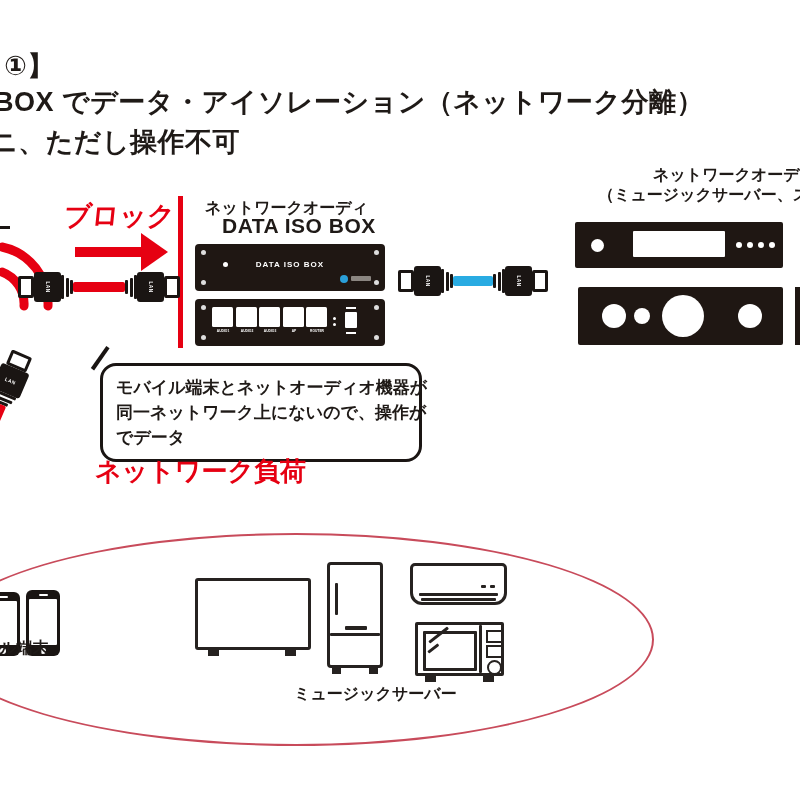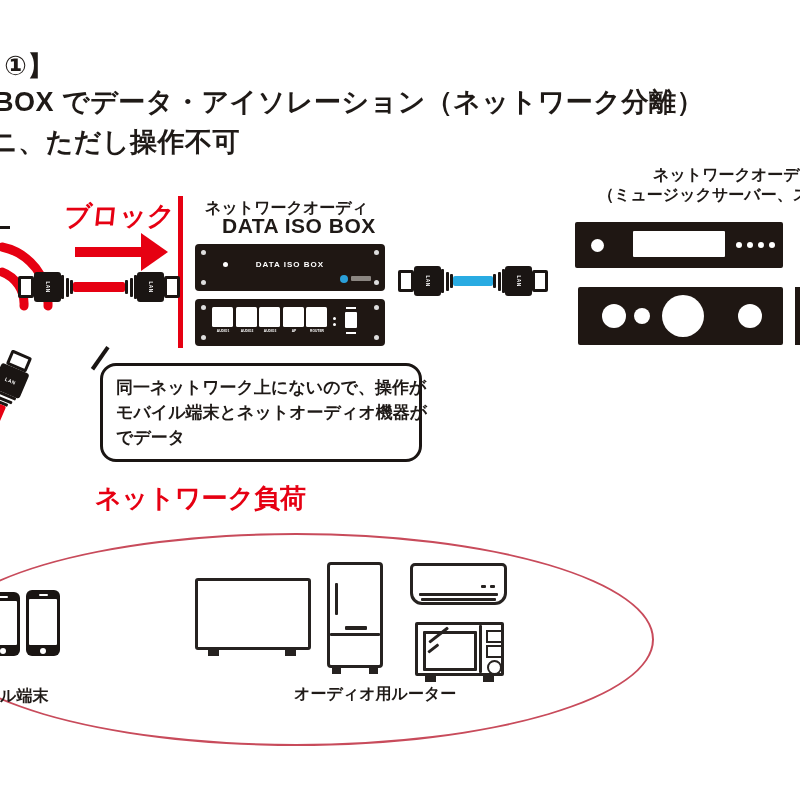--- a/index.html
+++ b/index.html
@@ -10,21 +10,21 @@
   
   .h-line{position:absolute;font-size:27px;font-weight:600;white-space:nowrap;letter-spacing:.5px;}
 
   
   .block-label{position:absolute;left:64px;top:198px;font-size:27px;font-weight:800;color:#e60012;
                transform:skewX(-6deg);white-space:nowrap;}
   .arrow-shaft{position:absolute;left:75px;top:247px;width:70px;height:10px;background:#e60012;}
   .arrow-head{position:absolute;left:141px;top:233px;width:0;height:0;
               border-left:27px solid #e60012;border-top:19px solid transparent;border-bottom:19px solid transparent;}
   .iso-line{position:absolute;left:178px;top:196px;width:5px;height:152px;background:#e60012;}
-  .load-label{position:absolute;left:95px;top:481px;font-size:26px;font-weight:800;color:#e60012;white-space:nowrap;}
+  .load-label{position:absolute;left:95px;top:454px;font-size:26px;font-weight:800;color:#e60012;white-space:nowrap;}
   .ellipse{position:absolute;left:-62px;top:533px;width:712px;height:209px;border:2.5px solid #c84b5b;border-radius:50%;}
 
   
   .cable-h{position:absolute;display:flex;align-items:center;height:32px;}
   .plug{width:10px;height:16px;background:#fff;border:3px solid #1a1513;border-radius:2px;flex:none;}
   .conn-body{width:27px;height:30px;background:#1a1513;border-radius:3px;display:flex;align-items:center;justify-content:center;flex:none;}
   .lan-vtext{color:#fff;font-size:6px;font-weight:700;transform:rotate(90deg) scale(.8);letter-spacing:.5px;}
   .ridges{display:flex;align-items:center;gap:1.5px;flex:none;}
   .ridge1{width:3px;height:24px;background:#1a1513;border-radius:1px;}
   .ridge2{width:3px;height:19px;background:#1a1513;border-radius:1px;}
@@ -199,22 +199,22 @@
   <div class="gear" style="left:578px;top:287px;width:205px;height:58px;">
     <div class="wdot" style="left:24px;top:17px;width:24px;height:24px;"></div>
     <div class="wdot" style="left:56px;top:21px;width:16px;height:16px;"></div>
     <div class="wdot" style="left:84px;top:8px;width:42px;height:42px;"></div>
     <div class="wdot" style="left:160px;top:17px;width:24px;height:24px;"></div>
   </div>
   <div class="abs" style="left:795px;top:287px;width:5px;height:58px;background:#1f1713;"></div>
 
   <div class="bubble-tail"></div>
   <div class="bubble">
+    <div>モバイル端末とネットオーディオ機器が</div>
     <div>同一ネットワーク上にないので、操作が</div>
-    <div>モバイル端末とネットオーディオ機器が</div>
     <div>でデータ</div>
   </div>
 
   <div class="load-label">ネットワーク負荷</div>
 
   <div class="cable-v" style="left:2px;top:353px;height:246px;transform:rotate(23deg);transform-origin:17px 8px;">
     <div class="plug-v"></div>
     <div class="conn-body-v">
       <span class="lan-htext">LAN</span>
     </div>
@@ -230,21 +230,21 @@
   <div class="phone" style="left:-14px;top:592px;height:64px;">
     <div class="speaker"></div>
     <div class="screen"></div>
     <div class="home"></div>
   </div>
   <div class="phone" style="left:26px;top:590px;height:66px;">
     <div class="speaker"></div>
     <div class="screen"></div>
     <div class="home"></div>
   </div>
-  <div class="caption" style="left:0;top:686px;">ル端末</div>
+  <div class="caption" style="left:0;top:638px;">ル端末</div>
 
   <div class="outline" style="left:195px;top:578px;width:110px;height:66px;border-radius:3px;">
     <div class="foot" style="left:10px;bottom:-9px;"></div>
     <div class="foot" style="right:12px;bottom:-9px;"></div>
   </div>
 
   <div class="outline" style="left:327px;top:562px;width:50px;height:100px;border-radius:4px;">
     <div class="bar" style="left:5px;top:18px;width:3px;height:32px;"></div>
     <div class="bar" style="left:15px;top:61px;width:22px;height:3.5px;"></div>
     <div class="bar" style="left:0;top:68px;width:50px;height:3px;"></div>
@@ -265,15 +265,15 @@
       <div class="bar" style="left:2px;top:17px;width:13px;height:2.5px;transform:rotate(-38deg);transform-origin:left center;"></div>
     </div>
     <div class="bar" style="left:61px;top:0;width:3px;height:48px;"></div>
     <div class="abs" style="left:68px;top:5px;width:14px;height:9px;border:2.5px solid #262220;"></div>
     <div class="abs" style="left:68px;top:20px;width:14px;height:9px;border:2.5px solid #262220;"></div>
     <div class="abs" style="left:69px;top:35px;width:11px;height:11px;border:2.5px solid #262220;border-radius:50%;"></div>
     <div class="foot" style="left:7px;bottom:-9px;"></div>
     <div class="foot" style="right:7px;bottom:-9px;"></div>
   </div>
 
-  <div class="caption" style="left:294px;top:684px;">オーディオ用ルーター</div>
+  <div class="caption" style="left:294px;top:684px;">ミュージックサーバー</div>
 
 </div>
 
 </body></html>

